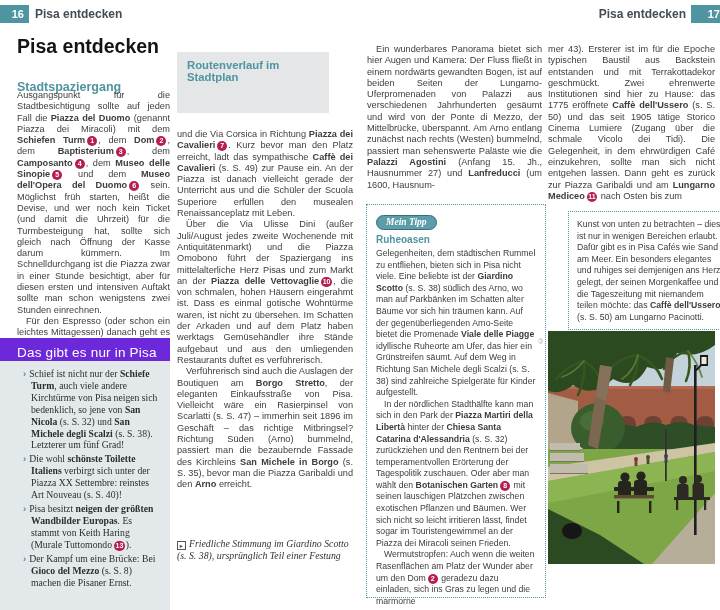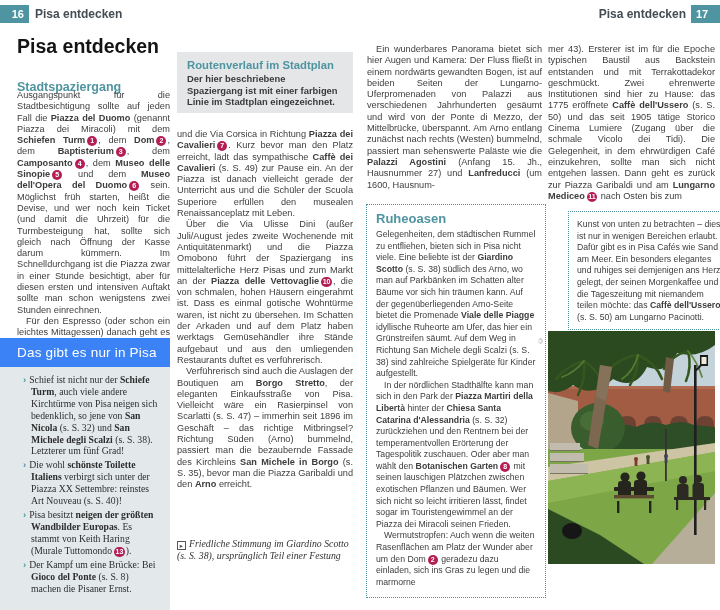--- a/index.html
+++ b/index.html
@@ -2,21 +2,21 @@
 <html lang="de"><head>
 <meta charset="utf-8">
 <style>
   html,body{margin:0;padding:0;background:#fff;}
   .spread{position:relative;width:720px;height:610px;background:#ffffff;overflow:hidden;
           font-family:"Liberation Sans",sans-serif;color:#3d3d3d;}
   
   .tab{position:absolute;top:5px;width:29px;height:18px;background:#4f95a1;color:#fff;
        font-size:11px;font-weight:bold;line-height:18px;box-sizing:border-box;}
   .tab-left{left:0;text-align:right;padding-right:5px;}
-  .tab-right{left:691px;text-align:left;padding-left:5px;}
+  .tab-right{left:691px;text-align:right;padding-left:5px;}
   .htitle{position:absolute;top:7px;font-size:12px;font-weight:bold;color:#444c54;}
   .htitle-left{left:35px;}
   .htitle-right{left:556px;width:130px;text-align:right;}
   
   .main-title{position:absolute;left:17px;top:35px;font-size:19.5px;font-weight:bold;color:#141414;}
   .subtitle{position:absolute;left:17px;top:80px;font-size:12.5px;font-weight:bold;color:#4f95a1;}
   
   .col{position:absolute;font-size:9.2px;line-height:11.3px;}
   .para{margin:0;text-align:justify;hyphens:auto;-webkit-hyphens:auto;}
   .para.indent{text-indent:9px;}
@@ -24,46 +24,46 @@
   .lp-col1{left:17px;top:90px;width:153px;}
   .lp-col2{left:177px;top:129px;width:176px;}
   .rp-col1{left:367px;top:44px;width:175px;}
   .rp-col2{left:548px;top:44px;width:167px;}
   
   .rnum{display:inline-block;min-width:10px;height:10px;padding:0 1.5px;margin:0 1px 0 2px;
         background:#b41e55;color:#fff;border-radius:5.5px;font-size:7px;font-weight:bold;
         line-height:10.5px;text-align:center;vertical-align:0;box-sizing:border-box;
         font-family:"Liberation Sans",sans-serif;text-indent:0;}
   
-  .route-box{position:absolute;left:177px;top:52px;width:176px;height:61px;background:#e4e6e8;
+  .route-box{position:absolute;left:177px;top:52px;width:152px;height:61px;background:#e4e6e8;
              padding:7px 10px;box-sizing:border-box;}
   .route-title{font-size:11.3px;font-weight:bold;color:#4f95a1;margin-bottom:2px;}
   .route-body{font-size:9.4px;line-height:11.6px;font-weight:bold;color:#3a3a3a;}
   
   .ubox{position:absolute;left:0;top:338px;width:170px;height:272px;background:#e3e9eb;}
-  .ubox-band{height:29px;background:#3b82f6;color:#fff;font-size:13.5px;line-height:29px;
+  .ubox-band{height:23px;background:#6d28d9;color:#fff;font-size:13.5px;line-height:29px;
              padding-left:17px;letter-spacing:.2px;}
   .ubox-body{padding:7px 9px 0 23px;font-family:"Liberation Serif",serif;font-size:9.7px;
              line-height:11.9px;color:#2d2d2d;}
   .ubox-body .para{text-align:left;text-indent:-8px;padding-left:8px;margin-bottom:2px;}
   .ubullet{color:#4f95a1;font-weight:bold;margin-right:3px;font-family:"Liberation Sans",sans-serif;}
   
   .caption{position:absolute;left:177px;top:538px;width:174px;font-family:"Liberation Serif",serif;
            font-style:italic;font-size:9.8px;line-height:12.2px;color:#333;}
   .cap-icon{display:inline-block;width:9px;height:9px;border:1px solid #555;font-style:normal;
             font-size:6.5px;line-height:8px;text-align:center;color:#555;margin-right:3px;
             vertical-align:-1px;box-sizing:border-box;}
   
   .tipbox{position:absolute;border:1px dotted #4f95a1;background:#fff;box-sizing:border-box;}
   .tipbox1{left:366px;top:204px;width:180px;height:394px;padding:6px 9px;}
   .tipbox2{left:568px;top:211px;width:167px;height:119px;padding:7px 8px;}
   .tipbadge{display:inline-block;background:#5b9da8;border:1px solid #366f7a;border-radius:11px;
             padding:1px 9px 2px;color:#fff;font-family:"Liberation Serif",serif;font-style:italic;
             font-weight:bold;font-size:9.5px;margin-bottom:4px;}
-  .tiptitle{font-size:13px;font-weight:bold;color:#4f95a1;margin-bottom:3px;}
+  .tiptitle{font-size:10px;font-weight:bold;color:#4f95a1;margin-bottom:3px;}
   .tipbody{font-size:8.7px;line-height:11.6px;color:#3c3c3c;}
   .tipbody .para{text-align:left;}
   .tipbody .para.indent{text-indent:8px;}
   
   .photo{position:absolute;left:548px;top:331px;width:167px;height:233px;}
   .photo svg{display:block;width:100%;height:100%;}
   .credit{position:absolute;left:537px;top:336px;font-size:6.5px;color:#999;
           writing-mode:vertical-rl;transform:rotate(180deg);letter-spacing:.5px;}
 </style>
 </head>
@@ -79,51 +79,51 @@
   <div class="main-title">Pisa entdecken</div>
   <div class="subtitle">Stadtspaziergang</div>
 
   <div class="col lp-col1">
       <p class="para"><span>Ausgangspunkt für die Stadtbesichtigung sollte auf jeden Fall die </span><span class="b">Piazza del Duomo</span><span> (genannt Piazza dei Miracoli) mit dem </span><span class="b">Schiefen Turm</span><span class="rnum">1</span><span>, dem </span><span class="b">Dom</span><span class="rnum">2</span><span>, dem </span><span class="b">Baptisterium</span><span class="rnum">3</span><span>, dem </span><span class="b">Camposanto</span><span class="rnum">4</span><span>, dem </span><span class="b">Museo delle Sinopie</span><span class="rnum">5</span><span> und dem </span><span class="b">Museo dell'Opera del Duomo</span><span class="rnum">6</span><span> sein. Möglichst früh starten, heißt die Devise, und wer noch kein Ticket (und damit die Uhrzeit) für die Turmbesteigung hat, sollte sich gleich nach Öffnung der Kasse darum kümmern. Im Schnelldurchgang ist die Piazza zwar in einer Stunde besichtigt, aber für diesen ersten und intensiven Auftakt sollte man schon wenigstens zwei Stunden einrechnen.</span></p>
       <p class="para indent"><span>Für den Espresso (oder schon ein leichtes Mittagessen) danach geht es über die Via Boschi, die Via dei Mille</span></p>
     </div>
 
   <div class="route-box">
     <div class="route-title">Routenverlauf im Stadtplan</div>
-    <div class="route-body">Der hier beschriebene Spaziergang ist mit einer farbigen Linie im Stadtplan eingezeichnet.</div>
   </div>
 
   <div class="col lp-col2">
       <p class="para"><span>und die Via Corsica in Richtung </span><span class="b">Piazza dei Cavalieri</span><span class="rnum">7</span><span>. Kurz bevor man den Platz erreicht, lädt das sympathische </span><span class="b">Caffè dei Cavalieri</span><span> (s. S. 49) zur Pause ein. An der Piazza ist danach vielleicht gerade der Unterricht aus und die Schüler der Scuola Superiore erfüllen den musealen Renaissanceplatz mit Leben.</span></p>
       <p class="para indent"><span>Über die Via Ulisse Dini (außer Juli/August jedes zweite Wochenende mit Antiquitätenmarkt) und die Piazza Omobono führt der Spaziergang ins mittelalterliche Herz Pisas und zum Markt an der </span><span class="b">Piazza delle Vettovaglie</span><span class="rnum">10</span><span>, die von schmalen, hohen Häusern eingerahmt ist. Dass es einmal gotische Wohntürme waren, ist nicht zu übersehen. Im Schatten der Arkaden und auf dem Platz haben werktags Gemüsehändler ihre Stände aufgebaut und aus den umliegenden Restaurants duftet es verführerisch.</span></p>
       <p class="para indent"><span>Verführerisch sind auch die Auslagen der Boutiquen am </span><span class="b">Borgo Stretto</span><span>, der eleganten Einkaufsstraße von Pisa. Vielleicht wäre ein Rasierpinsel von Scarlatti (s. S. 47) – immerhin seit 1896 im Geschäft – das richtige Mitbringsel? Richtung Süden (Arno) bummelnd, passiert man die bezaubernde Fassade des Kirchleins </span><span class="b">San Michele in Borgo</span><span> (s. S. 35), bevor man die Piazza Garibaldi und den </span><span class="b">Arno</span><span> erreicht.</span></p>
     </div>
 
   <div class="ubox">
     <div class="ubox-band">Das gibt es nur in Pisa</div>
     <div class="ubox-body">
         <p class="para"><span class="ubullet">›</span><span>Schief ist nicht nur der </span><span class="b">Schiefe Turm</span><span>, auch viele andere Kirchtürme von Pisa neigen sich bedenklich, so jene von </span><span class="b">San Nicola</span><span> (s. S. 32) und </span><span class="b">San Michele degli Scalzi</span><span> (s. S. 38). Letzterer um fünf Grad!</span></p>
         <p class="para"><span class="ubullet">›</span><span>Die wohl </span><span class="b">schönste Toilette Italiens</span><span> verbirgt sich unter der Piazza XX Settembre: reinstes Art Nouveau (s. S. 40)!</span></p>
         <p class="para"><span class="ubullet">›</span><span>Pisa besitzt </span><span class="b">neigen der größten Wandbilder Europas</span><span>. Es stammt von Keith Haring (Murale Tuttomondo</span><span class="rnum">13</span><span>).</span></p>
-        <p class="para"><span class="ubullet">›</span><span>Der Kampf um eine Brücke: Bei </span><span class="b">Gioco del Ponte</span><span> (s. S. 8) machen die Pisaner Ernst.</span></p>
+        <p class="para"><span class="ubullet">›</span><span>Der Kampf um eine Brücke: Bei </span><span class="b">Gioco del Mezzo</span><span> (s. S. 8) machen die Pisaner Ernst.</span></p>
       </div>
   </div>
 
   <div class="caption">
     <span class="cap-icon">▸</span><span class="cap-text">Friedliche Stimmung im Giardino Scotto (s. S. 38), ursprünglich Teil einer Festung</span>
   </div>
 
   <div class="col rp-col1">
       <p class="para indent"><span>Ein wunderbares Panorama bietet sich hier Augen und Kamera: Der Fluss fließt in einem nordwärts gewandten Bogen, ist auf beiden Seiten der Lungarno-Uferpromenaden von Palazzi aus verschiedenen Jahrhunderten gesäumt und wird von der Ponte di Mezzo, der Mittelbrücke, überspannt. Am Arno entlang zunächst nach rechts (Westen) bummelnd, passiert man sehenswerte Paläste wie die </span><span class="b">Palazzi Agostini</span><span> (Anfang 15. Jh., Hausnummer 27) und </span><span class="b">Lanfreducci</span><span> (um 1600, Hausnum-</span></p>
     </div>
   <div class="col rp-col2">
       <p class="para"><span>mer 43). Ersterer ist im für die Epoche typischen Baustil aus Backstein entstanden und mit Terrakottadekor geschmückt. Zwei ehrenwerte Institutionen sind hier zu Hause: das 1775 eröffnete </span><span class="b">Caffè dell'Ussero</span><span> (s. S. 50) und das seit 1905 tätige Storico Cinema Lumiere (Zugang über die schmale Vicolo dei Tidi). Die Gelegenheit, in dem ehrwürdigen Café einzukehren, sollte man sich nicht entgehen lassen. Dann geht es zurück zur Piazza Garibaldi und am </span><span class="b">Lungarno Mediceo</span><span class="rnum">11</span><span> nach Osten bis zum</span></p>
     </div>
 
   <div class="tipbox tipbox1">
+    <div><span class="tipbadge">Mein Tipp</span></div>
     <div class="tiptitle">Ruheoasen</div>
     <div class="tipbody">
         <p class="para"><span>Gelegenheiten, dem städtischen Rummel zu entfliehen, bieten sich in Pisa nicht viele. Eine beliebte ist der </span><span class="b">Giardino Scotto</span><span> (s. S. 38) südlich des Arno, wo man auf Parkbänken im Schatten alter Bäume vor sich hin träumen kann. Auf der gegenüberliegenden Arno-Seite bietet die Promenade </span><span class="b">Viale delle Piagge</span><span> idyllische Ruheorte am Ufer, das hier ein Grünstreifen säumt. Auf dem Weg in Richtung San Michele degli Scalzi (s. S. 38) sind zahlreiche Spielgeräte für Kinder aufgestellt.</span></p>
         <p class="para indent"><span>In der nördlichen Stadthälfte kann man sich in den Park der </span><span class="b">Piazza Martiri della Libertà</span><span> hinter der </span><span class="b">Chiesa Santa Catarina d'Alessandria</span><span> (s. S. 32) zurückziehen und den Rentnern bei der temperamentvollen Erörterung der Tagespolitik zuschauen. Oder aber man wählt den </span><span class="b">Botanischen Garten</span><span class="rnum">8</span><span> mit seinen lauschigen Plätzchen zwischen exotischen Pflanzen und Bäumen. Wer sich nicht so leicht irritieren lässt, findet sogar im Touristengewimmel an der Piazza dei Miracoli seinen Frieden.</span></p>
         <p class="para indent"><span>Wermutstropfen: Auch wenn die weiten Rasenflächen am Platz der Wunder aber um den Dom</span><span class="rnum">2</span><span> geradezu dazu einladen, sich ins Gras zu legen und die marmorne</span></p>
       </div>
   </div>
 
   <div class="tipbox tipbox2">
     <div class="tipbody">

